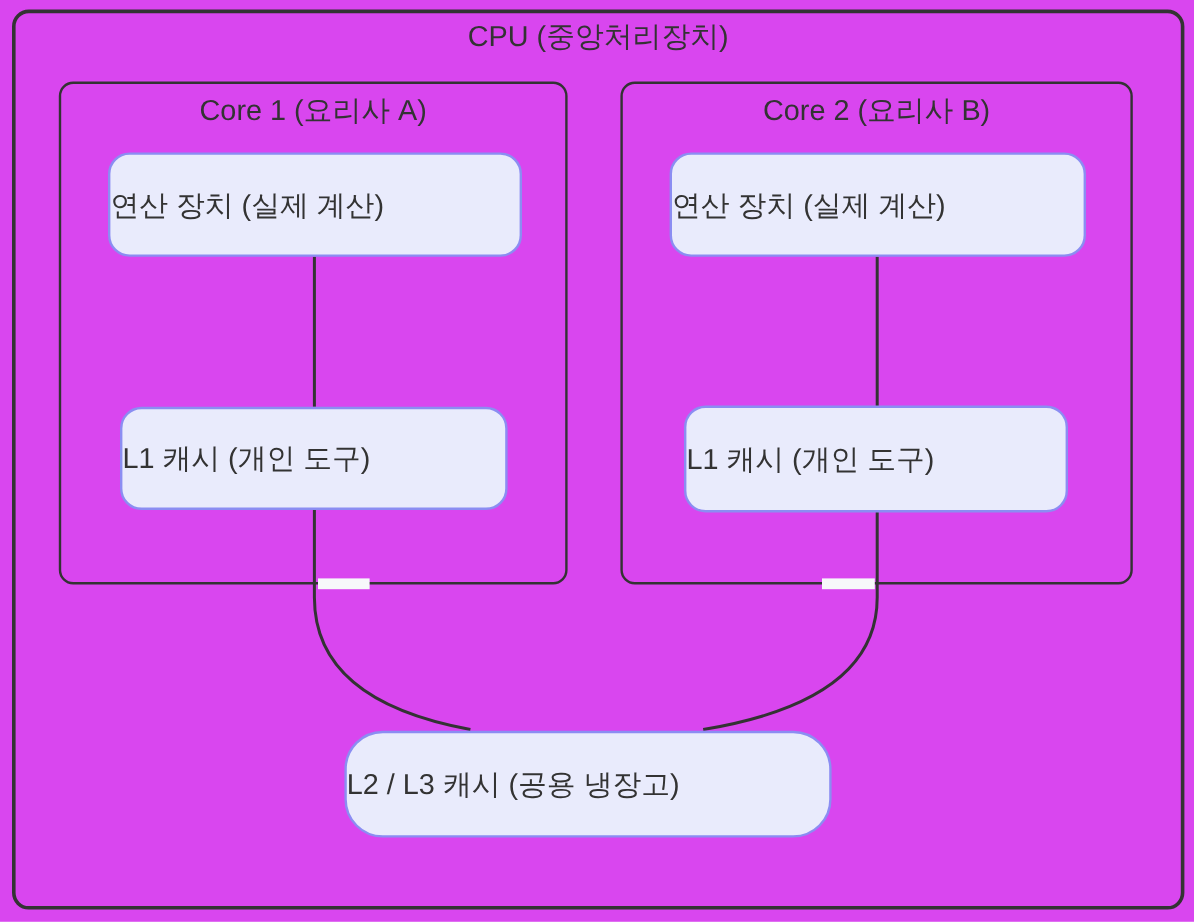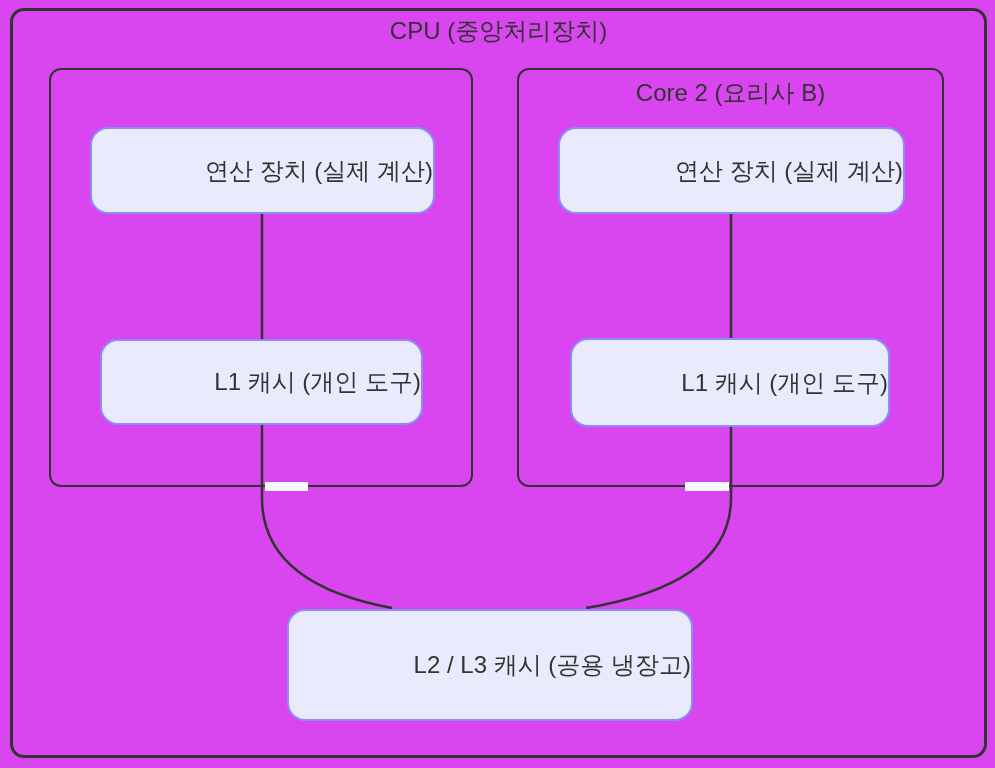--- a/index.html
+++ b/index.html
@@ -34,21 +34,21 @@
     white-space:nowrap;
   }
   .node{
     position:absolute;
     box-sizing:border-box;
     background:#e9ebfc;
     border:2.5px solid #8b8df2;
     border-radius:18px;
     display:flex;
     align-items:center;
-    justify-content:flex-end;
+    justify-content:flex-start;
     font-size:24px;
     color:#333333;
     white-space:nowrap;
   }
   .edges{
     position:absolute;
     left:0;top:0;
     pointer-events:none;
   }
   .border-gap{
@@ -59,20 +59,21 @@
 </style>
 </head>
 <body>
 
 <div class="stage">
 
   <div class="subgraph" style="left:10px;top:8px;width:977px;height:750px;"></div>
   <div class="sg-title" style="left:10px;top:17px;width:977px;">CPU (중앙처리장치)</div>
 
   <div class="subgraph core" style="left:49px;top:68px;width:424px;height:419px;"></div>
+  <div class="sg-title" style="left:49px;top:79px;width:424px;">Core 1 (요리사 A)</div>
 
   <div class="subgraph core" style="left:517px;top:68px;width:427px;height:419px;"></div>
   <div class="sg-title" style="left:517px;top:79px;width:427px;">Core 2 (요리사 B)</div>
 
   <div class="border-gap" style="left:265px;top:482px;width:43px;"></div>
   <div class="border-gap" style="left:685px;top:482px;width:44px;"></div>
 
   <svg class="edges" width="995" height="768" viewBox="0 0 995 768">
     <path d="M 262 214 L 262 339" fill="none" stroke="#333333" stroke-width="2.5"></path>
     <path d="M 731 214 L 731 339" fill="none" stroke="#333333" stroke-width="2.5"></path>
@@ -87,17 +88,17 @@
     <span>L1 캐시 (개인 도구)</span>
   </div>
 
   <div class="node" style="left:558px;top:127px;width:347px;height:87px;">
     <span>연산 장치 (실제 계산)</span>
   </div>
   <div class="node" style="left:570px;top:338px;width:320px;height:89px;">
     <span>L1 캐시 (개인 도구)</span>
   </div>
 
-  <div class="node" style="left:287px;top:609px;width:406px;height:112px;">
+  <div class="node" style="left:287px;top:609px;width:406px;height:89px;border-radius:32px;">
     <span>L2 / L3 캐시 (공용 냉장고)</span>
   </div>
 
 </div>
 
 </body></html>

